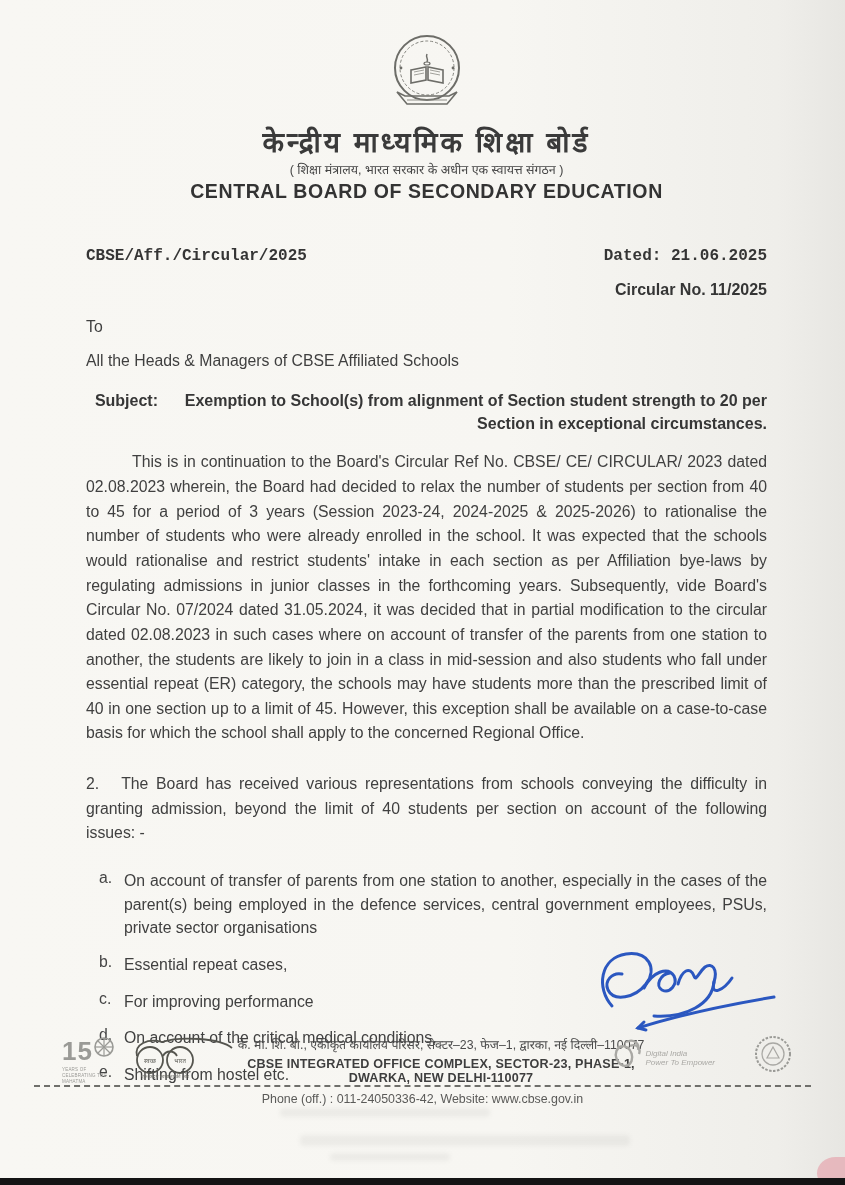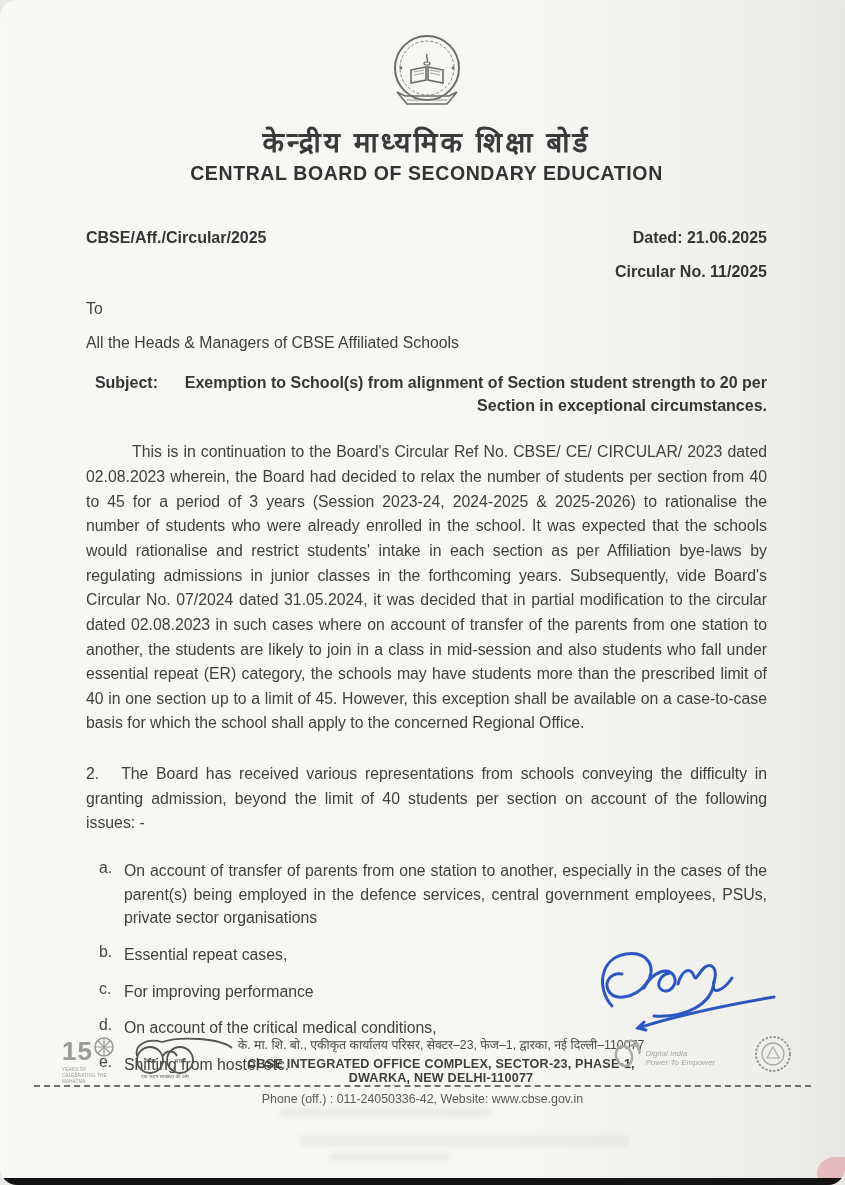--- a/index.html
+++ b/index.html
@@ -1,40 +1,40 @@
 <!DOCTYPE html>
 <html><head>
 <meta charset="utf-8">
 <style>
   html,body{margin:0;padding:0;background:#e9e8e4;}
   .page{
     width:845px;height:1185px;position:relative;margin:0 auto;
     background:linear-gradient(90deg,#f8f7f3 0%,#f7f6f2 60%,#efeeea 92%,#e7e6e2 100%);
-    font-family:"Liberation Sans",sans-serif;color:#3d3d3d;overflow:hidden;border-radius:17px;
+    font-family:"Liberation Sans",sans-serif;color:#3d3d3d;overflow:hidden;
   }
   .content{position:absolute;left:86px;right:78px;top:0;}
   
   .header{text-align:center;padding-top:30px;}
   .emblem{display:inline-block;width:88px;height:86px;}
   .hindi-title{font-family:sans-serif;font-size:28px;font-weight:700;color:#3a3a3a;letter-spacing:3px;margin-top:2px;}
   .hindi-sub{font-family:sans-serif;font-size:12.5px;color:#454545;margin-top:1px;}
   .eng-title{font-size:19.5px;font-weight:700;letter-spacing:.6px;color:#333;margin-top:2px;}
   .eng-sub{font-size:10.8px;font-weight:600;color:#3c3c3c;margin-top:1px;}
   
-  .meta-row{display:flex;justify-content:space-between;margin-top:44px;font-weight:700;font-size:16px;color:#353535;}
+  .meta-row{display:flex;justify-content:space-between;margin-top:44px;font-weight:700;font-size:16px;color:#353535;font-family:Liberation Mono, monospace;}
   .circular-no{text-align:right;font-weight:700;font-size:16px;margin-top:16px;color:#353535;}
   .to-line{font-size:15.8px;margin-top:19px;color:#3f3f3f;}
   .addressee{font-size:15.8px;margin-top:16px;color:#3f3f3f;}
   
   .subject{display:flex;margin-top:19px;font-weight:700;font-size:16px;color:#363636;line-height:1.45;text-align:right;}
   .subject .lbl{flex:0 0 72px;}
   .subject .txt{flex:1;}
   
   .para{font-size:15.8px;line-height:1.56;text-align:justify;color:#404040;margin:0;}
-  .para-1{margin-top:23px;text-indent:46px;}
+  .para-1{margin-top:15px;text-indent:46px;}
   .para-2{margin-top:26px;}
   .para-2 .num{margin-right:22px;}
   
   .issues{margin-top:23px;padding-left:13px;}
   .issue{display:flex;margin-bottom:13px;}
   .issue .ltr{flex:0 0 25px;font-size:15.8px;color:#454545;}
   .issue .itxt{flex:1;font-size:15.8px;line-height:1.5;text-align:justify;color:#404040;}
   
   .signature{position:absolute;left:582px;top:942px;width:200px;height:100px;}
   
@@ -83,20 +83,21 @@
           <ellipse cx="44" cy="33.5" rx="3" ry="1.5" fill="none" stroke="#6d6d68" stroke-width="1.2"></ellipse>
 
           <circle cx="18" cy="38" r="1.4" fill="#6d6d68"></circle>
           <circle cx="70" cy="38" r="1.4" fill="#6d6d68"></circle>
 
           <path d="M14 62 L24 74 L64 74 L74 62 L66 66 L22 66 Z" fill="none" stroke="#6d6d68" stroke-width="1.6"></path>
           <line x1="24" y1="70" x2="64" y2="70" stroke="#84847e" stroke-width="0.9"></line>
         </svg>
       </div>
       <div class="hindi-title">केन्द्रीय माध्यमिक शिक्षा बोर्ड</div>
+      <div class="hindi-sub">( शिक्षा मंत्रालय, भारत सरकार के अधीन एक स्वायत्त संगठन )</div>
       <div class="eng-title">CENTRAL BOARD OF SECONDARY EDUCATION</div>
     </div>
 
     <div class="meta-row">
       <span>CBSE/Aff./Circular/2025</span>
       <span>Dated: 21.06.2025</span>
     </div>
     <div class="circular-no">Circular No. 11/2025</div>
     <div class="to-line">To</div>
     <div class="addressee">All the Heads &amp; Managers of CBSE Affiliated Schools</div>

